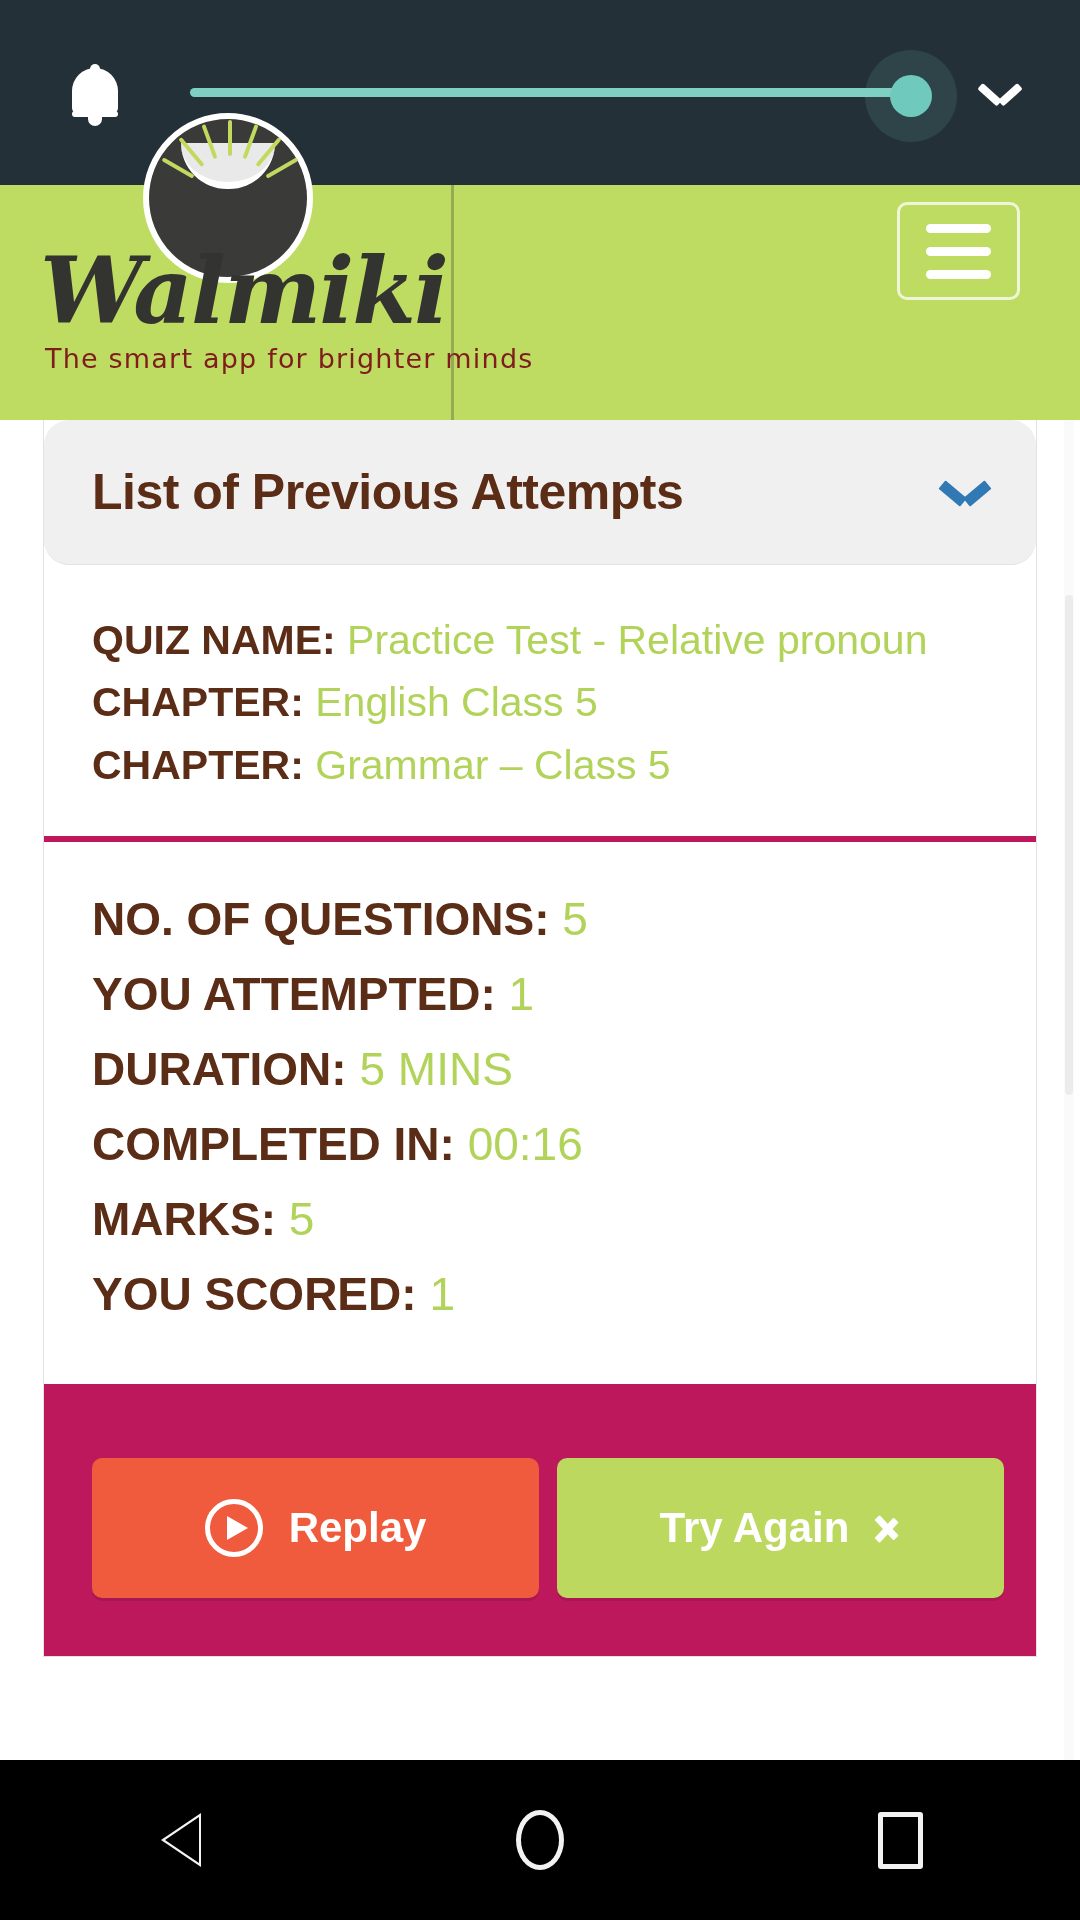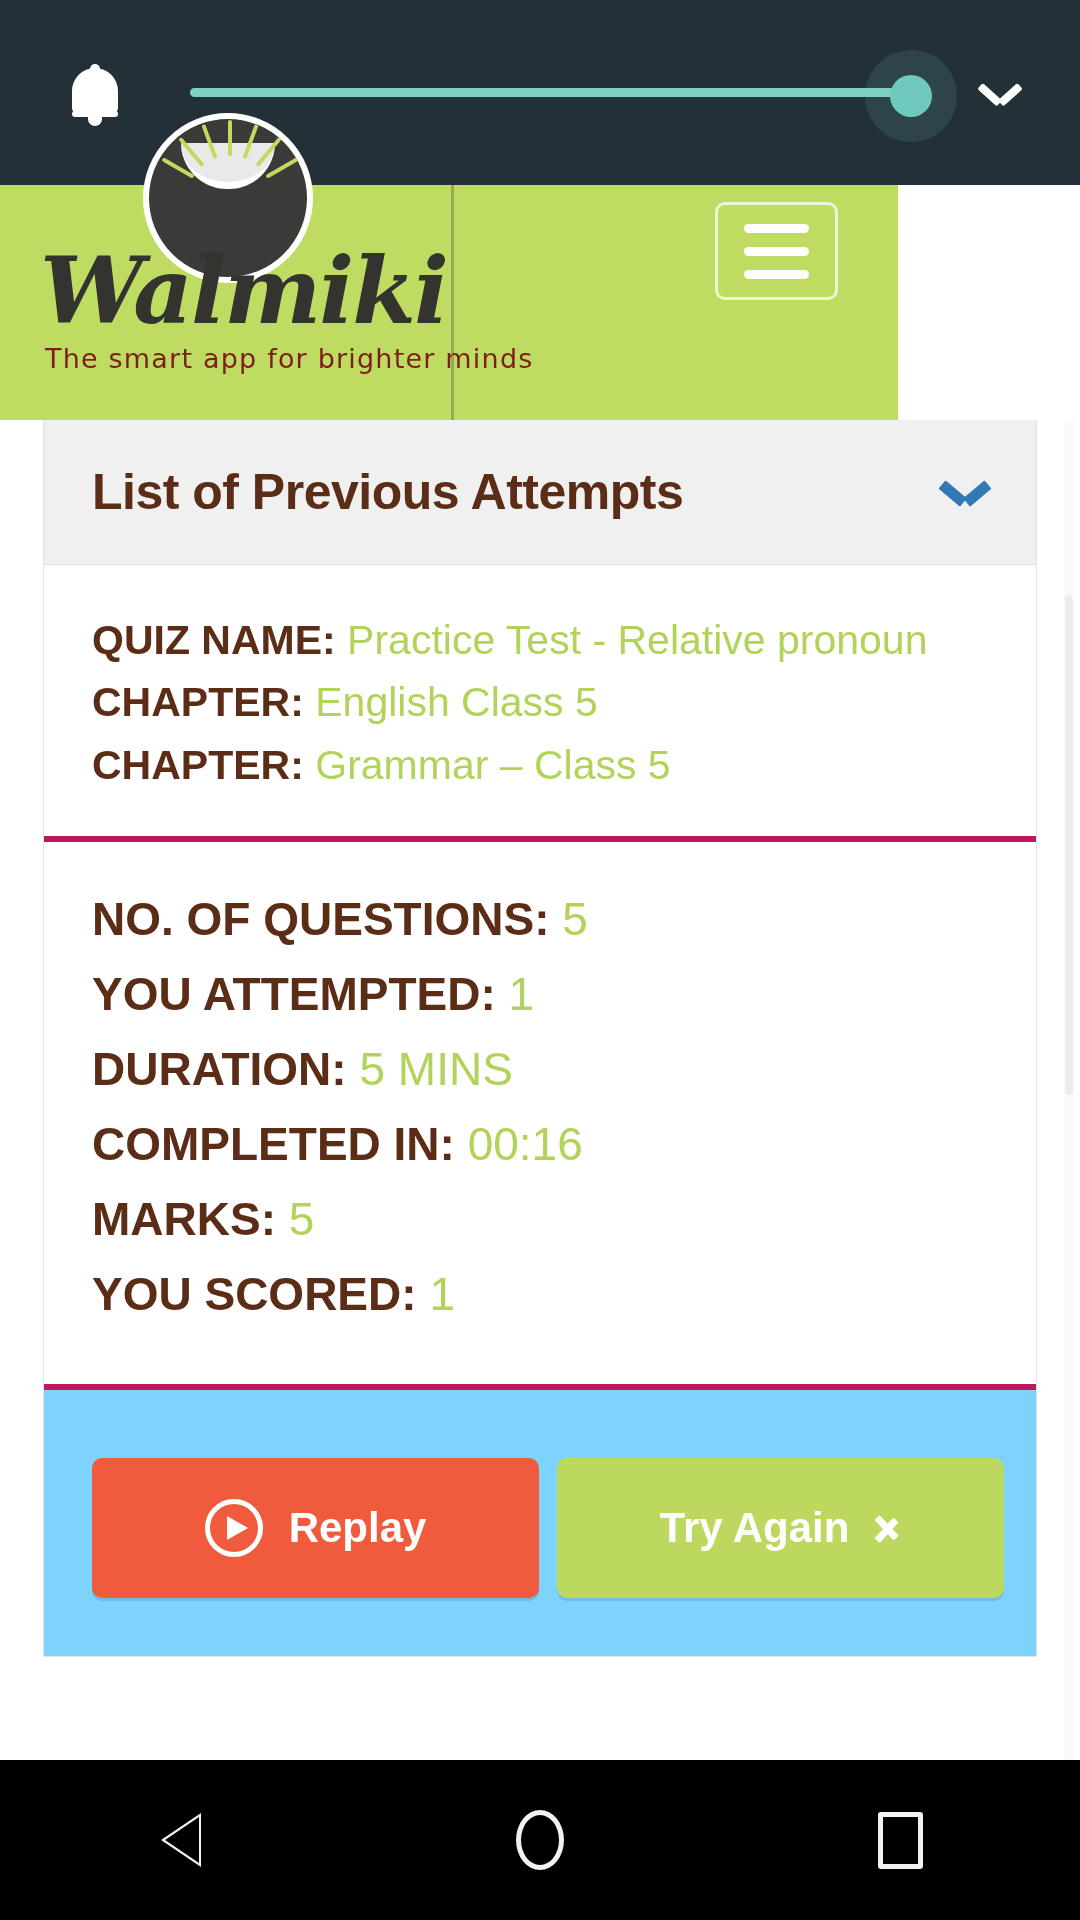--- a/index.html
+++ b/index.html
@@ -120,21 +120,21 @@
     background: #ffffff;
     border-radius: 2px;
   }
   .chev-down-white::before { left: 0;  transform: rotate(42deg);  transform-origin: left center; }
   .chev-down-white::after  { right: 0; transform: rotate(-42deg); transform-origin: right center; }
 
   
   .brandbar {
     position: absolute;
     top: 185px; left: 0;
-    width: 898px;
+    width: 1080px;
     height: 235px;
     background: #bfdc62;
   }
   .brand-divider {
     position: absolute;
     left: 451px;
     top: 0;
     width: 3px;
     height: 235px;
     background: rgba(80, 90, 60, 0.38);
@@ -247,20 +247,21 @@
     border-top: none;
   }
   .card-header {
     background: #f0f0f0;
     height: 145px;
     display: flex;
     align-items: center;
     padding: 0 32px 0 48px;
     border-bottom: 1px solid #e2e2e2;
     cursor: pointer;
+    border-radius: 25px;
   }
   .card-header .title {
     flex: 1;
     font-size: 50px;
     font-weight: 700;
     color: #5c2d16;
     letter-spacing: -0.5px;
   }
   .chev-down-blue {
     position: relative;
@@ -303,21 +304,21 @@
   }
   .stat-line {
     font-size: 46px;
     line-height: 1.63;
     color: #5c2d16;
   }
   .stat-line .lbl { font-weight: 700; color: #5c2d16; }
   .stat-line .val { color: #b2d35a; font-weight: 400; }
 
   .card-footer {
-    background: #7dd3fc;
+    background: #be185d;
     padding: 68px 32px 58px 48px;
     display: flex;
     gap: 18px;
   }
   .btn {
     flex: 1;
     height: 140px;
     border: none;
     border-radius: 10px;
     display: flex;

